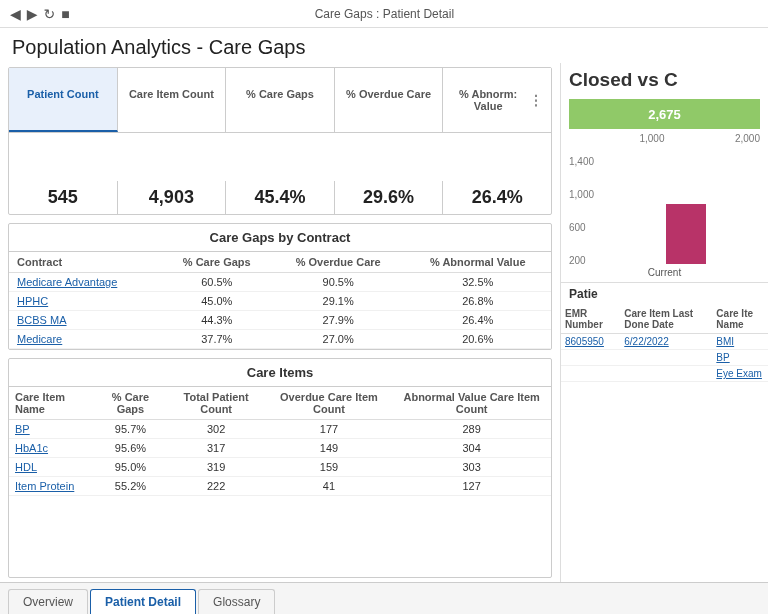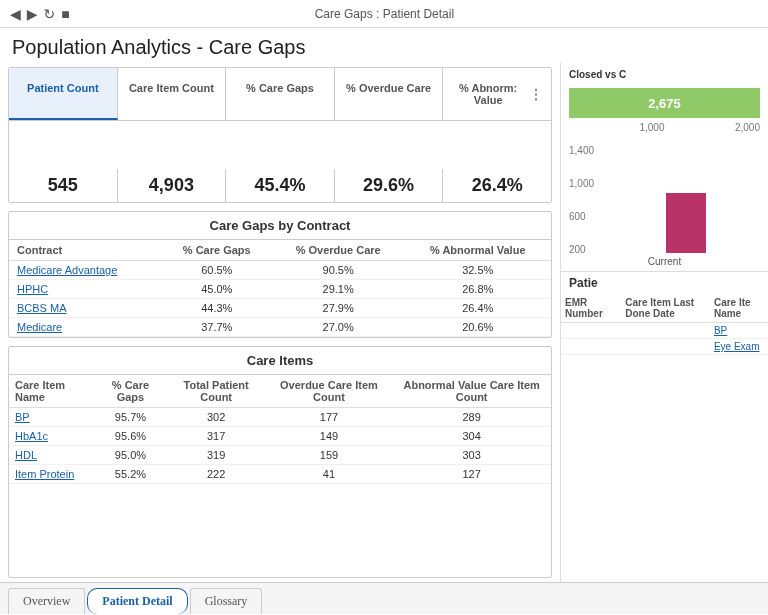--- a/index.html
+++ b/index.html
@@ -27,21 +27,21 @@
     }
     .left-panel { width: 560px; display: flex; flex-direction: column; }
     .right-panel { width: 208px; border-left: 1px solid #ddd; display: flex; flex-direction: column; overflow: hidden; }
 
     
     .summary-section {
       border: 1px solid #ccc; margin: 4px 8px 4px 8px; border-radius: 2px;
     }
     .summary-header { display: flex; background: #fff; border-bottom: 1px solid #ccc; }
     .summary-col {
-      flex: 1; padding: 14px 8px; text-align: center; border-right: 1px solid #ccc; font-size: 11px; font-weight: bold; color: #555; cursor: pointer;
+      flex: 1; padding: 20px 8px; text-align: center; border-right: 1px solid #ccc; font-size: 11px; font-weight: bold; color: #555; cursor: pointer;
     }
     .summary-col:last-child { border-right: none; }
     .summary-col.active { background: #e8f0fb; color: #1a5fa8; border-bottom: 2px solid #1a5fa8; }
     .summary-col .col-header { font-weight: bold; font-size: 11px; }
     .summary-values { display: flex; margin-top: 48px; }
     .summary-val {
       flex: 1; padding: 6px 8px; text-align: center; font-size: 18px; font-weight: bold; color: #222; border-right: 1px solid #ccc;
     }
     .summary-val:last-child { border-right: none; }
 
@@ -61,48 +61,48 @@
     .items-section {
       margin: 4px 8px 4px 8px; border: 1px solid #ccc; border-radius: 2px; flex: 1; overflow: hidden;
     }
     .items-table { width: 100%; border-collapse: collapse; font-size: 11px; }
     .items-table th { padding: 4px 6px; text-align: center; font-weight: bold; color: #555; border-bottom: 1px solid #ddd; vertical-align: bottom; }
     .items-table th:first-child { text-align: left; }
     .items-table td { padding: 3px 6px; border-bottom: 1px solid #f0f0f0; text-align: center; }
     .items-table td:first-child { text-align: left; }
 
     
-    .right-title { font-size: 10px; font-weight: bold; padding: 6px 8px 4px 8px; }
+    .right-title { font-size: 19px; font-weight: bold; padding: 6px 8px 4px 8px; }
     .bar-chart-area { padding: 4px 8px; }
     .green-bar { background: #90c968; height: 30px; display: flex; align-items: center; justify-content: center; color: #fff; font-weight: bold; font-size: 13px; width: 100%; margin-bottom: 4px; }
     .bar-axis { display: flex; justify-content: space-between; font-size: 10px; color: #777; padding: 0 0 4px 0; }
 
     .right-section-title { font-size: 12px; font-weight: bold; padding: 4px 8px; border-top: 1px solid #ddd; }
     .pink-bar-area { padding: 4px 8px; position: relative; height: 130px; }
     .bar-y-axis { position: absolute; left: 8px; top: 4px; height: 110px; display: flex; flex-direction: column; justify-content: space-between; font-size: 10px; color: #777; }
     .pink-bar-container { position: absolute; left: 50px; right: 8px; bottom: 18px; height: 95px; display: flex; align-items: flex-end; justify-content: center; }
     .pink-bar-inner { width: 40px; background: #b83368; height: 60px; }
     .bar-x-label { position: absolute; bottom: 4px; left: 0; right: 0; text-align: center; font-size: 10px; color: #555; }
 
     
     .patient-right-section { border-top: 1px solid #ddd; flex: 1; overflow: hidden; }
     .patient-right-title { font-size: 12px; font-weight: bold; padding: 4px 8px; }
     .patient-table { width: 100%; border-collapse: collapse; font-size: 10px; }
     .patient-table th { padding: 3px 4px; text-align: left; font-weight: bold; color: #555; border-bottom: 1px solid #ddd; vertical-align: bottom; }
     .patient-table td { padding: 2px 4px; border-bottom: 1px solid #f0f0f0; }
 
     
     .bottom-tabs {
-      height: 32px; border-top: 1px solid #ccc; display: flex; align-items: flex-end; padding: 0 8px; background: #f5f5f5; font-family: Liberation Serif, serif;
+      height: 32px; border-top: 1px solid #ccc; display: flex; align-items: flex-end; padding: 0 8px; background: #f5f5f5;
     }
     .tab {
       padding: 5px 14px; font-size: 12px; cursor: pointer; border: 1px solid #ccc; border-bottom: none; margin-right: 2px;
       background: #f5f5f5; border-radius: 3px 3px 0 0; color: #555;
     }
-    .tab.active { background: #fff; color: #1a5fa8; border-color: #1a5fa8; font-weight: bold; border-radius: 10px; }
+    .tab.active { background: #fff; color: #1a5fa8; border-color: #1a5fa8; font-weight: bold; }
 
     .options-icon { color: #888; font-size: 14px; cursor: pointer; }
   </style>
 </head>
 <body>
 
 <div class="title-bar">
   <div class="title-bar-left">
     <span class="nav-icon">◀</span>
     <span class="nav-icon">▶</span>
@@ -270,20 +270,25 @@
       <table class="patient-table">
         <thead>
           <tr>
             <th>EMR Number</th>
             <th>Care Item Last Done Date</th>
             <th>Care Ite Name</th>
           </tr>
         </thead>
         <tbody id="patient-tbody">
             <tr>
+    <td><span class="link-text">8605950</span></td>
+    <td><span class="link-text">6/22/2022</span></td>
+    <td><span class="link-text">BMI</span></td>
+  </tr>
+            <tr>
     <td></td>
     <td></td>
     <td><span class="link-text">BP</span></td>
   </tr>
             <tr>
     <td></td>
     <td></td>
     <td><span class="link-text">Eye Exam</span></td>
   </tr>
           </tbody>

